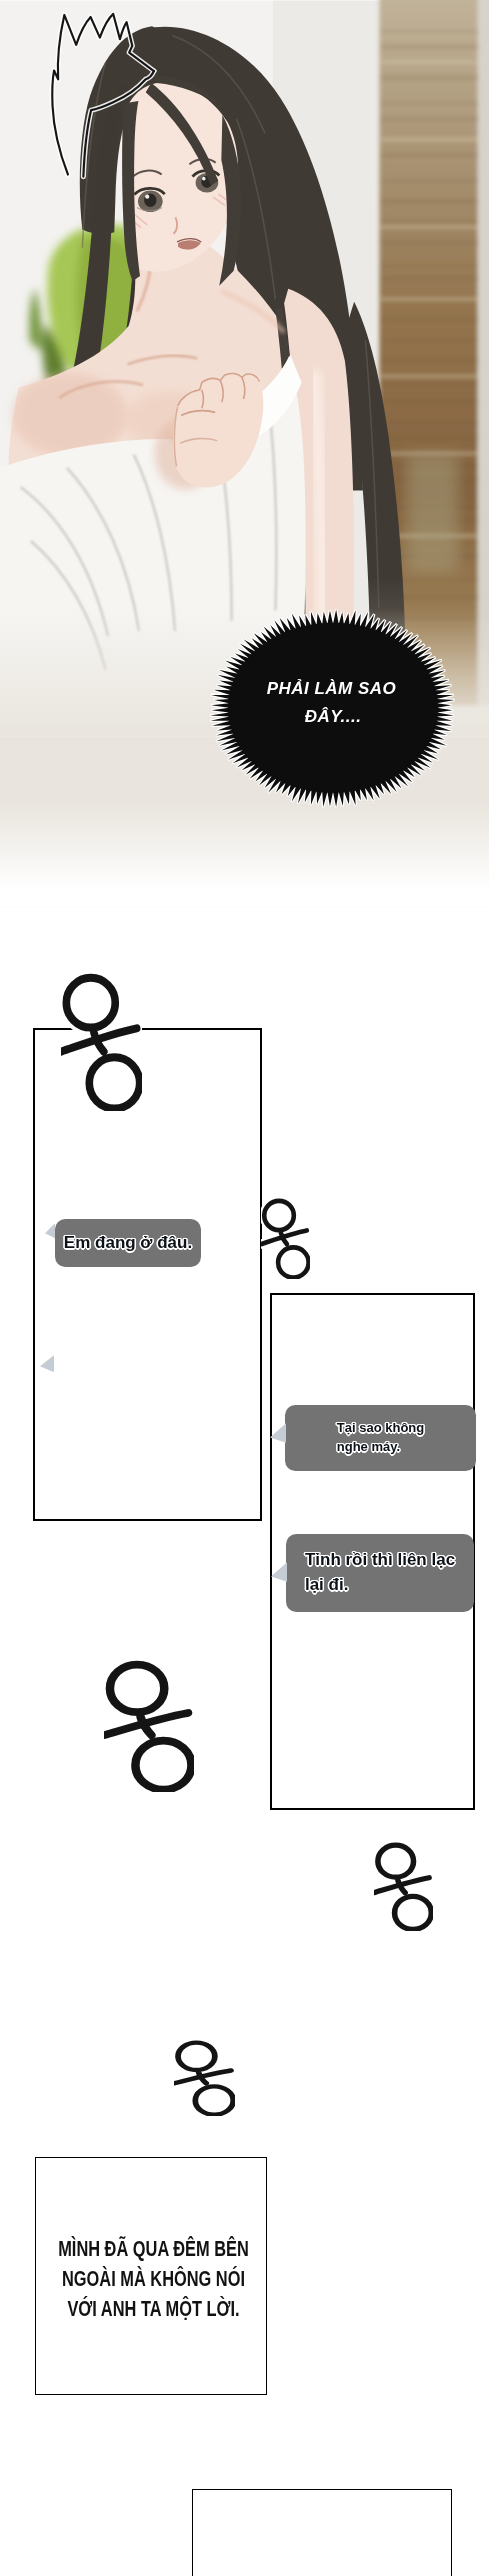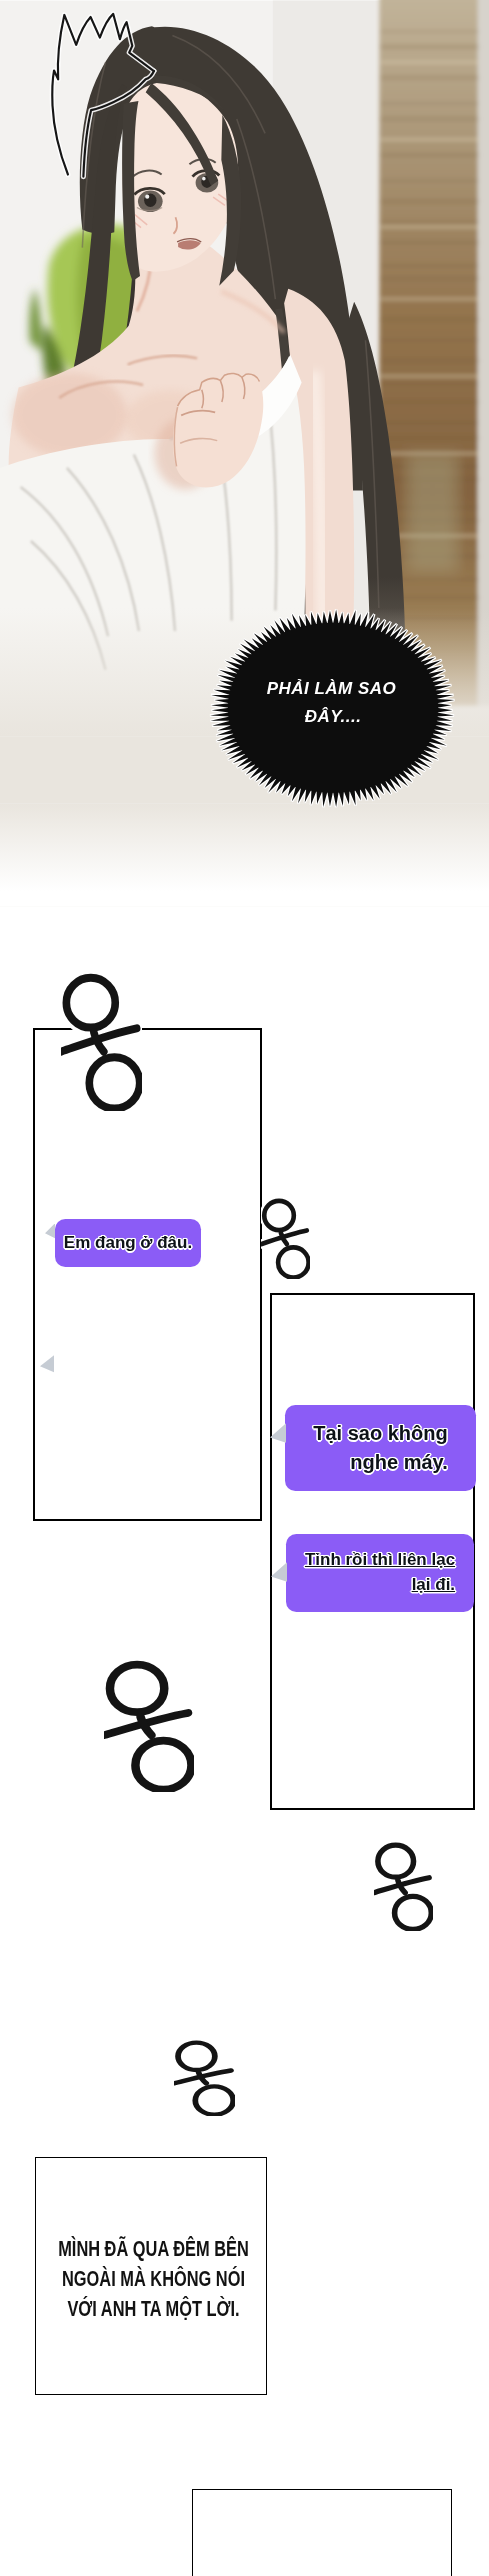--- a/index.html
+++ b/index.html
@@ -1,19 +1,19 @@
 <!DOCTYPE html>
 <html style="font-size:8.2px"><head><meta charset="utf-8">
 <style>
 html,body{margin:0;padding:0;background:#ffffff;}
 #page{position:relative;width:489px;height:2576px;background:#ffffff;overflow:hidden;
   font-family:"Liberation Sans", sans-serif;padding-left:28px;}
 .abs{position:absolute;}
 .panel{position:absolute;background:transparent;}
-.bub{position:absolute;background:#8b5cf6;border-radius:10.3px;display:flex;align-items:center;justify-content:center;text-align:right;color:#0d1218;font-weight:bold;}
+.bub{position:absolute;background:#737373;border-radius:10.3px;display:flex;align-items:center;justify-content:center;text-align:left;color:#0d1218;font-weight:bold;}
 .bubtx{text-shadow:0 0 1.5px #fff,0 0 1.5px #fff,-1px -1px 0 #fff,1px -1px 0 #fff,-1px 1px 0 #fff,1px 1px 0 #fff,0 -1.5px 0 #fff,0 1.5px 0 #fff,-1.5px 0 0 #fff,1.5px 0 0 #fff;}
 .mono{font-weight:bold;color:#121212;white-space:nowrap;}
 </style></head><body>
 <div id="page">
 
 <svg class="abs" style="left:0;top:0" width="489" height="907" viewBox="0 0 950 1760">
 <defs>
   <linearGradient id="doorg" x1="0" y1="0" x2="0" y2="1">
     <stop offset="0" stop-color="#c2b49a"></stop>
     <stop offset="0.2" stop-color="#ab9778"></stop>
@@ -295,28 +295,28 @@
       <span class="bubtx">Em đang ở đâu.</span>
     </div>
 <svg class="abs" style="left:45px;top:1223px" width="10.3" height="17.5" viewBox="0 0 20 34">
       <path d="M20 0 L0 20 L20 30 Z" fill="#c6ccd4"></path>
     </svg>
 
 <svg class="abs" style="left:40px;top:1354px" width="14.4" height="20.6" viewBox="0 0 28 40">
       <path d="M28 2 L0 24 L28 36 Z" fill="#c6ccd4"></path>
     </svg>
 
-<div class="bub" style="left:285px;top:1405px;width:191px;height:86px;font-size:20px;line-height:1.45;">
+<div class="bub" style="left:285px;top:1405px;width:191px;height:66px;font-size:13px;line-height:1.45;">
       <span class="bubtx">Tại sao không<br>nghe máy.</span>
     </div>
 <svg class="abs" style="left:270px;top:1422px" width="16" height="24" viewBox="0 0 31 46">
       <path d="M31 2 L0 30 L31 40 Z" fill="#c6ccd4"></path>
     </svg>
 
-<div class="bub" style="left:286px;top:1534px;width:188px;height:78px;font-size:17px;line-height:1.45;text-decoration:underline;">
+<div class="bub" style="left:286px;top:1534px;width:188px;height:78px;font-size:17px;line-height:1.45;">
       <span class="bubtx">Tỉnh rồi thì liên lạc<br>lại đi.</span>
     </div>
 <svg class="abs" style="left:271px;top:1561px" width="16" height="24" viewBox="0 0 31 46">
       <path d="M31 2 L0 30 L31 40 Z" fill="#c6ccd4"></path>
     </svg>
 
 <div class="abs mono" style="left:-1.5px;top:2234px;width:309px;font-size:22px;line-height:30px;text-align:center;transform:scaleX(0.745);transform-origin:center;">
 <div>MÌNH ĐÃ QUA ĐÊM BÊN</div>
 <div>NGOÀI MÀ KHÔNG NÓI</div>
 <div>VỚI ANH TA MỘT LỜI.</div>

